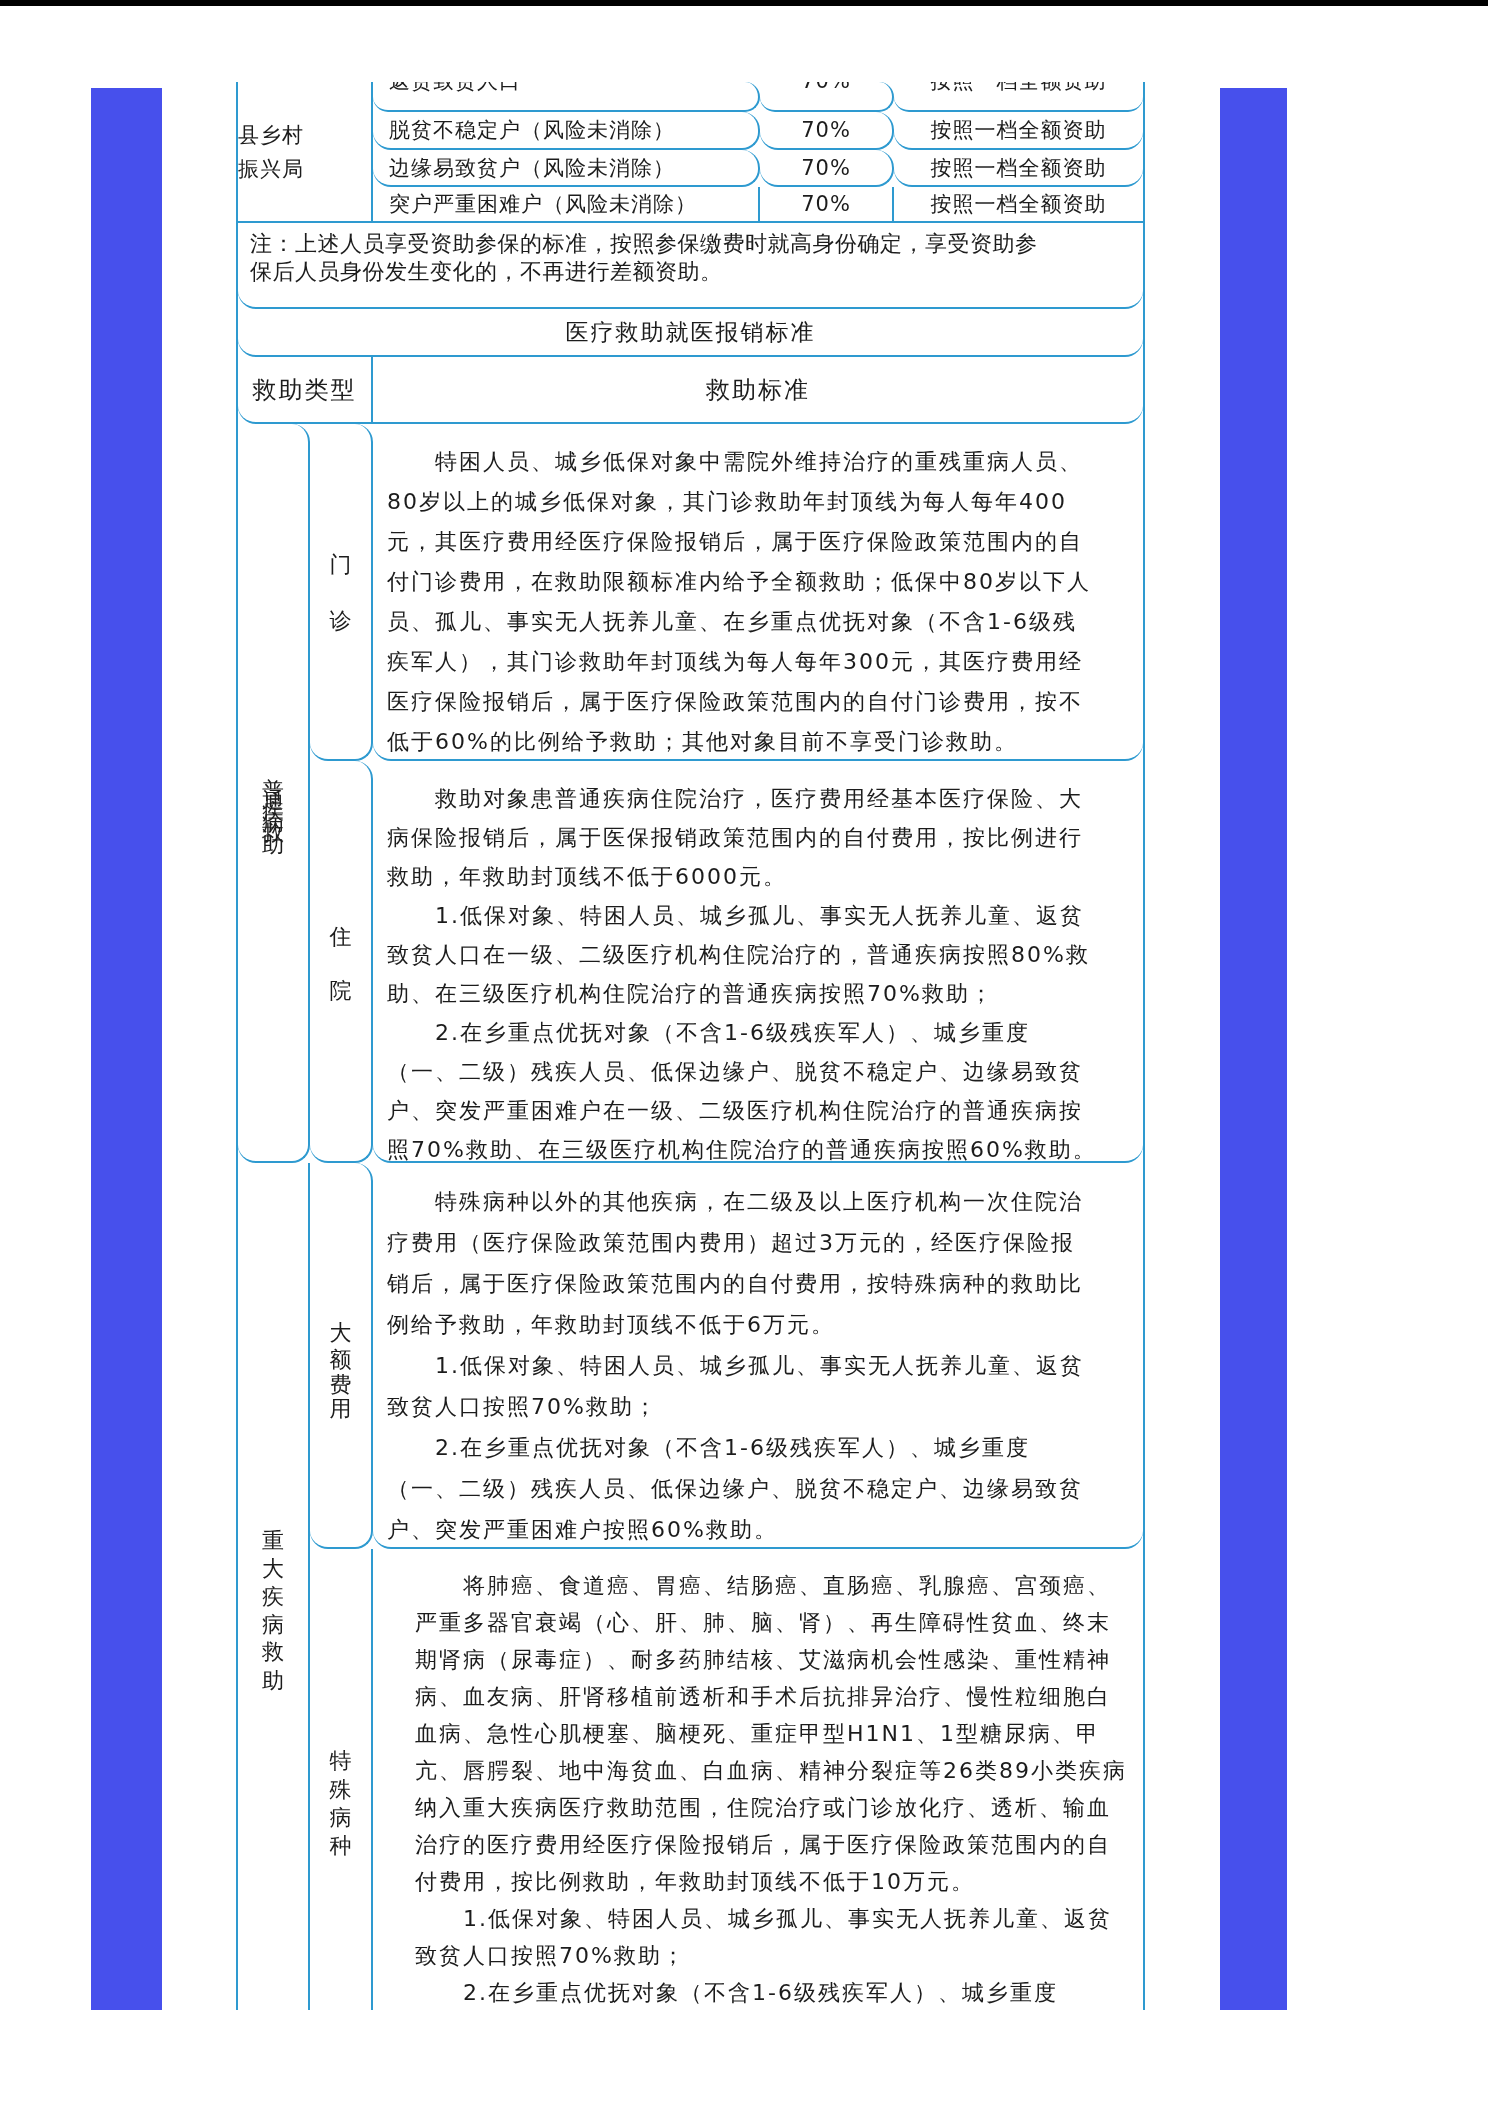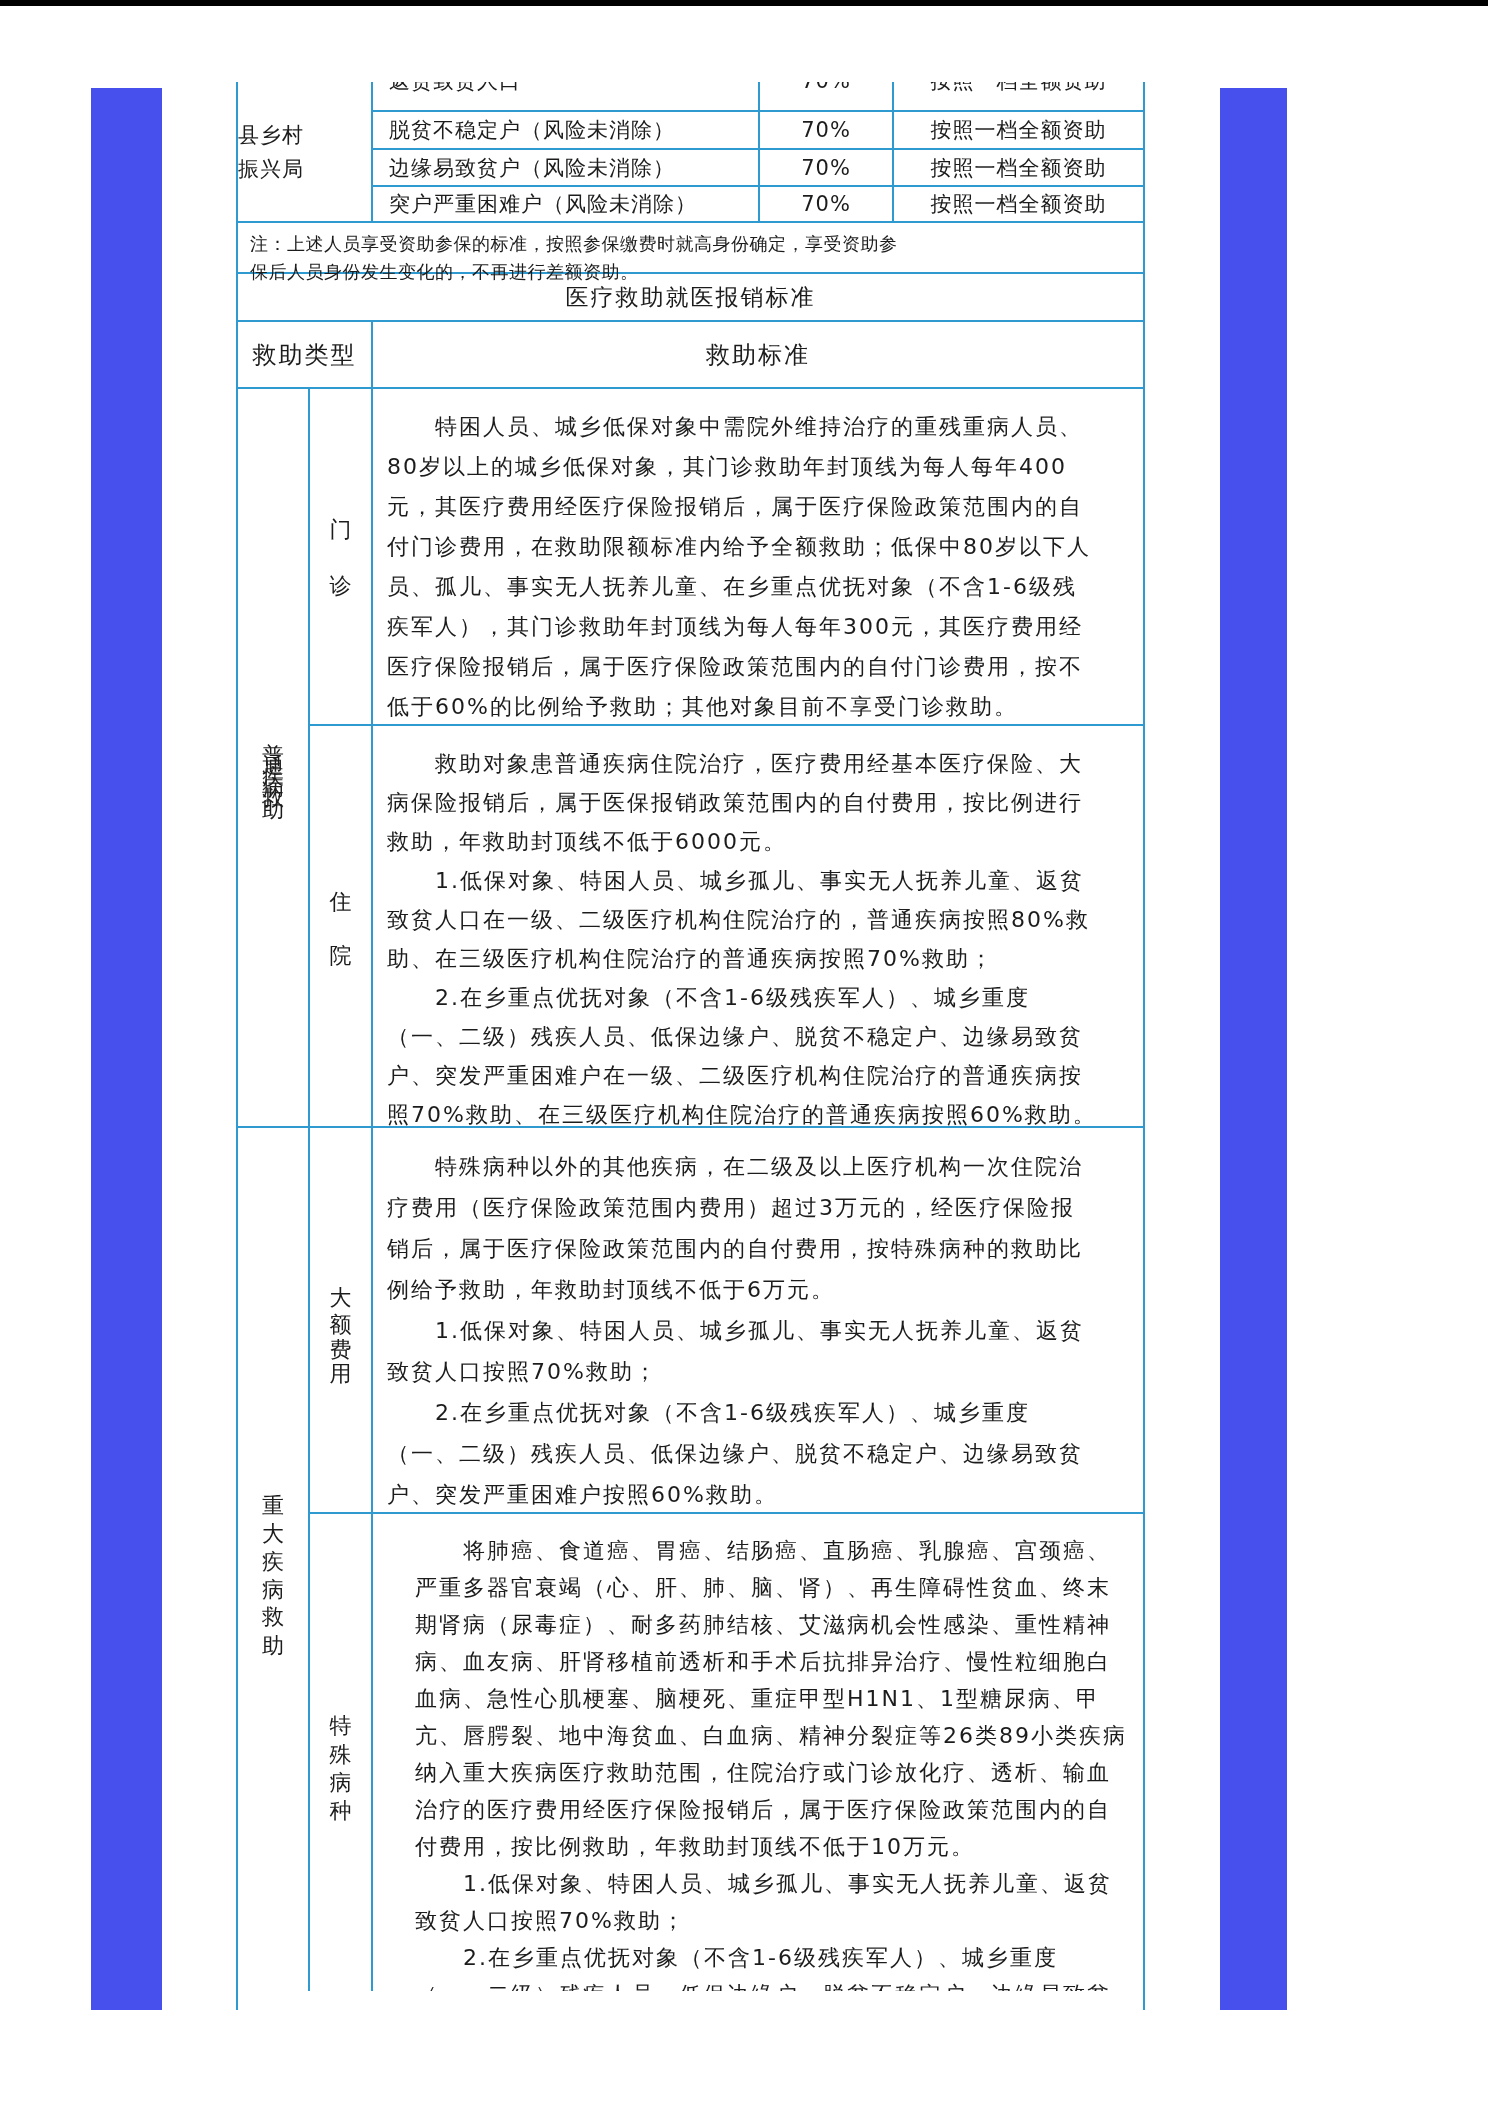--- a/index.html
+++ b/index.html
@@ -17,34 +17,34 @@
   .side-bar{position:absolute;top:88px;height:1922px;background:var(--bar);}
   .side-bar.left{left:91px;width:71px;}
   .side-bar.right{left:1220px;width:67px;}
 
   .doc{
     position:absolute;left:236px;top:82px;width:909px;height:1928px;
     border-left:2px solid var(--border);border-right:2px solid var(--border);
     overflow:hidden;background:#fff;
   }
   .sec{width:100%;}
-  .bb{border-bottom:2px solid var(--border);}
+  .bb{border-bottom:2px solid var(--border);border-radius:18px;}
   .br{border-right:2px solid var(--border);}
 
   
   .sec-funding{display:grid;grid-template-columns:135px 387px 134px 249px;
     grid-template-rows:30px 38px 37px 34px;height:141px;border-bottom:2px solid var(--border);}
   .agency-cell{grid-column:1;grid-row:1/5;display:flex;flex-direction:column;
     justify-content:center;font-size:21px;line-height:34px;letter-spacing:1px;}
   .f-name{display:flex;align-items:center;padding-left:16px;font-size:21px;letter-spacing:1px;overflow:hidden;}
   .f-rate,.f-std{display:flex;align-items:center;justify-content:center;font-size:21px;letter-spacing:1px;overflow:hidden;}
   .clip-shift{margin-top:-30px;}
 
   
-  .sec-note{height:51px;padding:7px 14px 18px 12px;font-size:18px;line-height:28px;letter-spacing:0.5px;}
+  .sec-note{height:86px;padding:7px 14px 18px 12px;font-size:22px;line-height:28px;letter-spacing:0.5px;}
 
   
   .sec-title{height:48px;display:flex;align-items:center;justify-content:center;
     font-size:23px;letter-spacing:2px;}
 
   
   .sec-header{display:grid;grid-template-columns:135px 770px;height:67px;}
   .h-cell{display:flex;align-items:center;justify-content:center;font-size:24px;letter-spacing:2px;}
 
   

